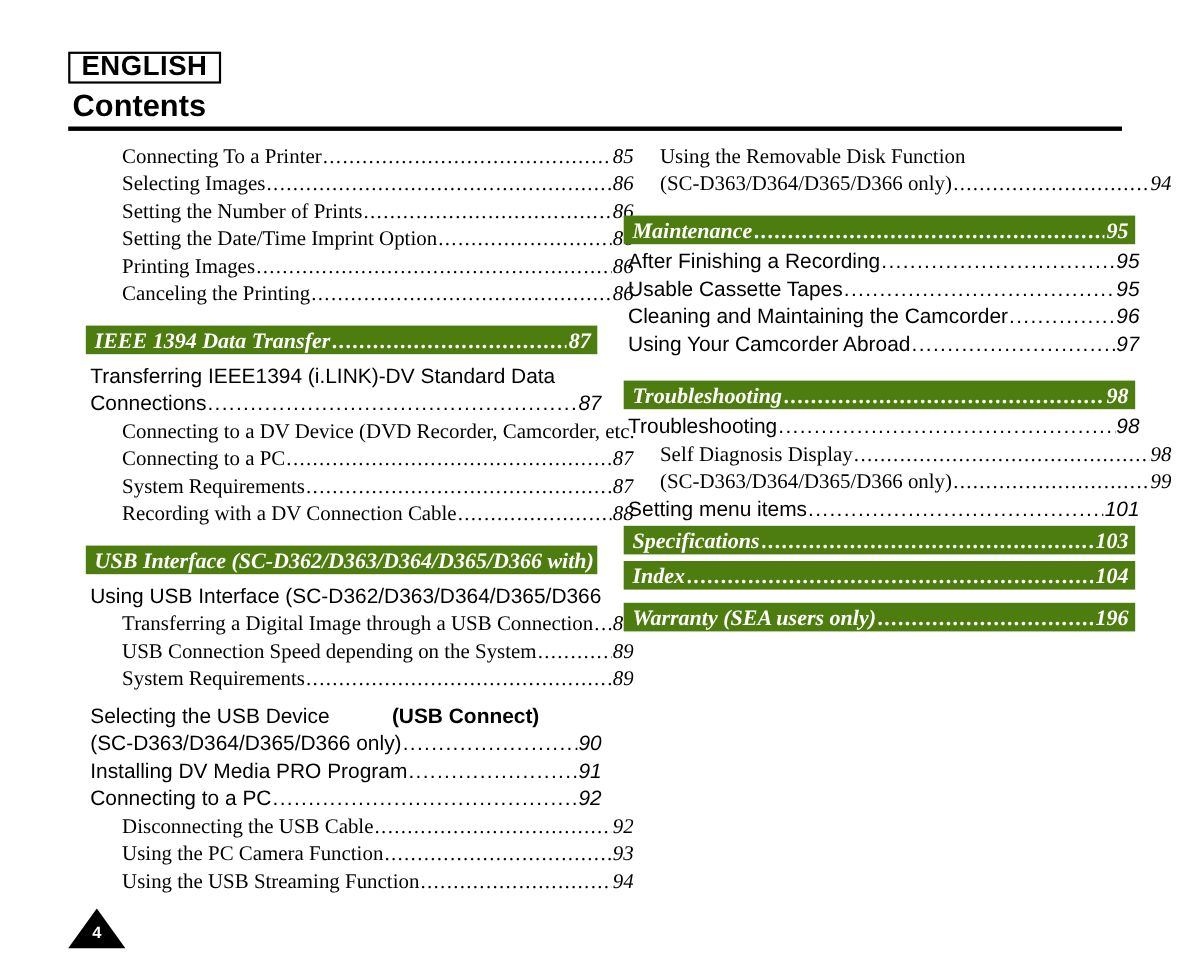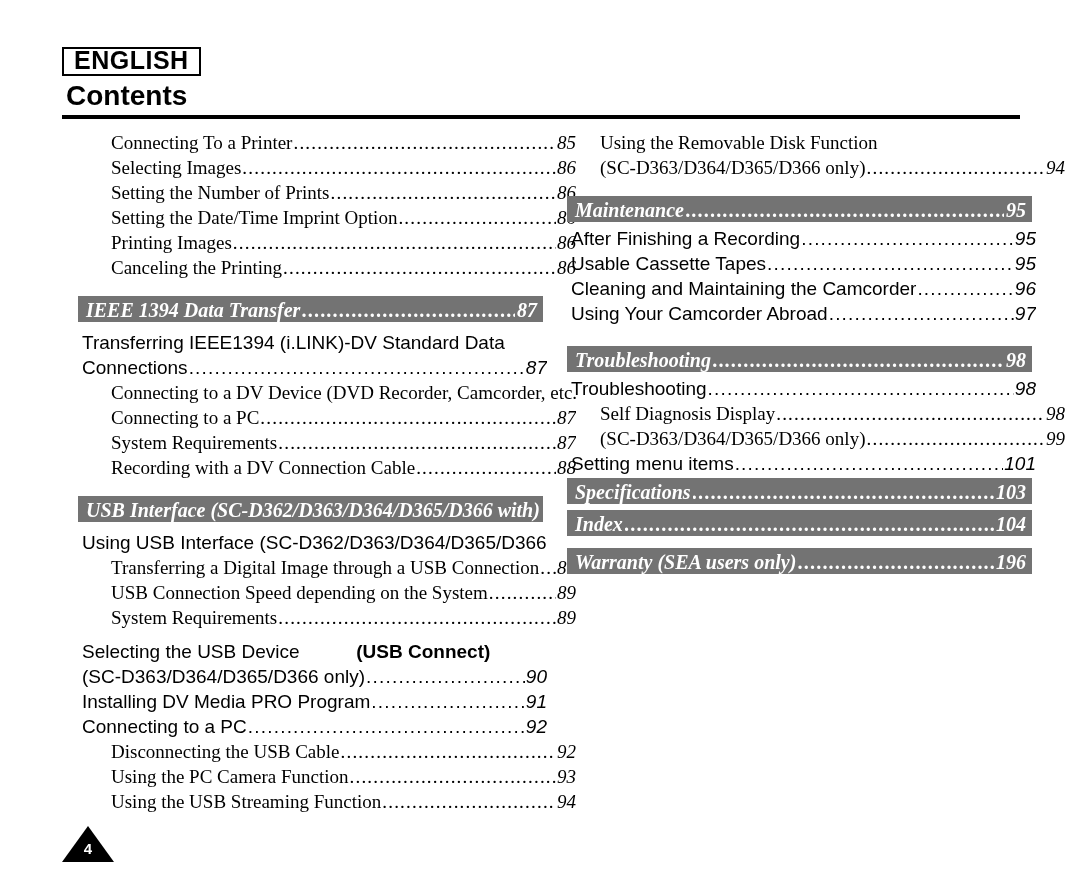--- a/index.html
+++ b/index.html
@@ -101,21 +101,21 @@
   .lvl2 .lead { font-size: 19px; }
   .row.nolead .txt { flex: 1 1 auto; }
 
   .b { font-weight: bold; }
 
   
   .bar {
     position: relative;
     display: flex;
     align-items: baseline;
-    background: #737373;
+    background: #4d7c0f;
     color: #fff;
     width: 100%;
     height: 26px;
     box-sizing: border-box;
     padding: 0 6px 0 8px;
     font-family: "Liberation Serif", serif;
     font-weight: bold;
     font-style: italic;
     font-size: 20px;
     white-space: nowrap;

